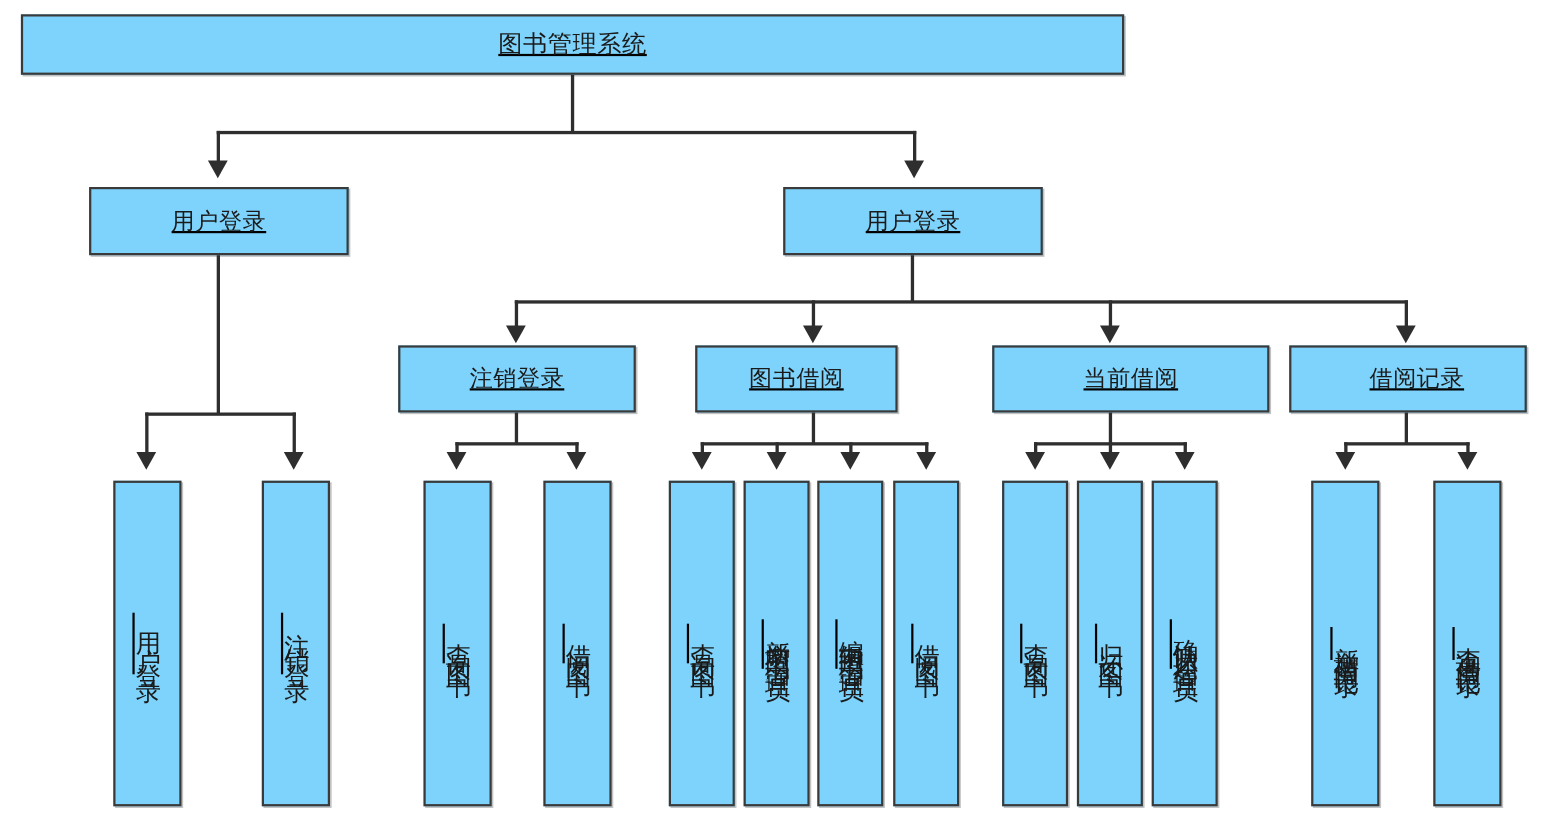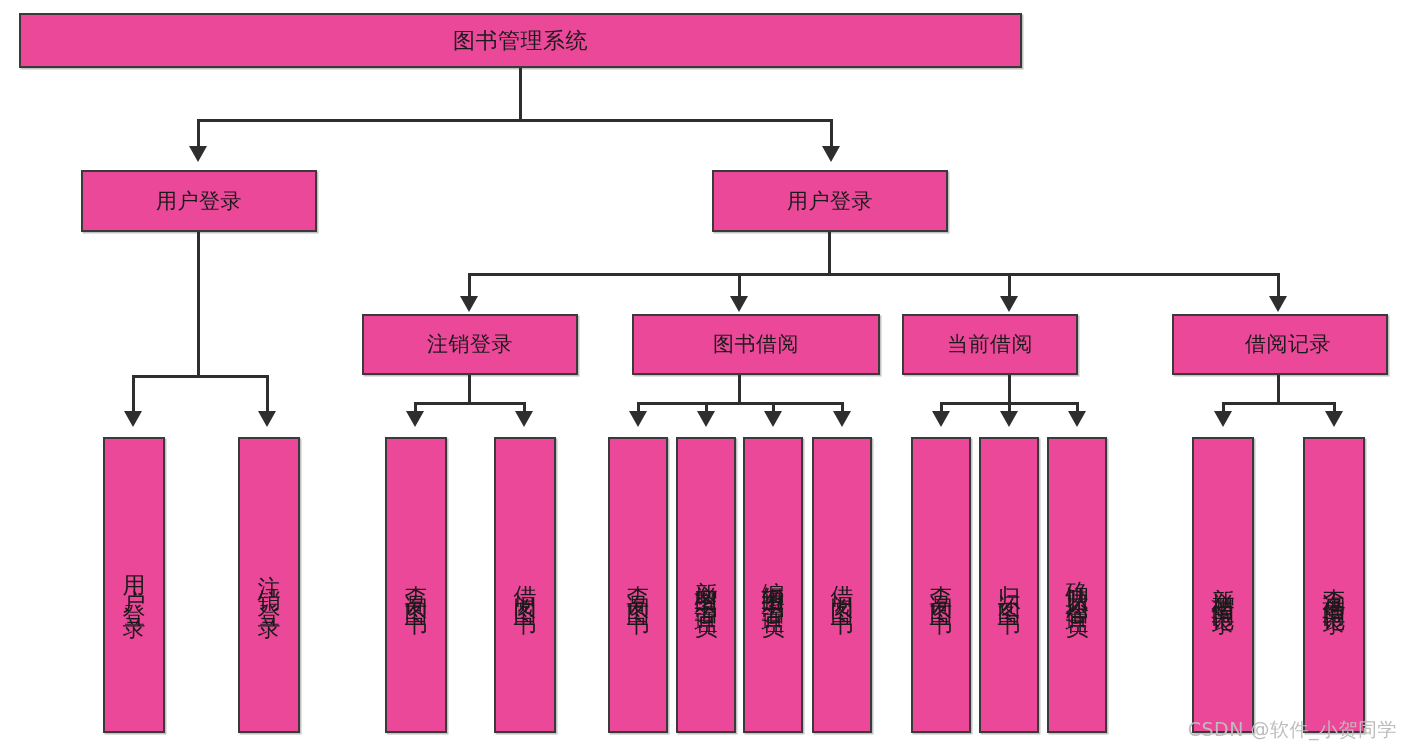--- a/index.html
+++ b/index.html
@@ -12,25 +12,26 @@
     width:1405px;
     height:747px;
     background:#ffffff;
     overflow:hidden;
   }
   
   .node{
     position:absolute;
     box-sizing:border-box;
     border:2.5px solid #3a3a3a;
-    background:#ec4899;
+    background:#7dd3fc;
     display:flex;
     align-items:center;
     justify-content:center;
     box-shadow:1.5px 1.5px 0 rgba(120,120,120,.45);
+    text-decoration:underline;
   }
   .node .label{
     font-size:21px;
     line-height:1.25;
     letter-spacing:.5px;
     color:#1a1a1a;
     white-space:nowrap;
     text-align:center;
   }
   
@@ -118,24 +119,24 @@
   <div class="edge vline" style="left:1008px;top:273px;width:3px;height:25px;"></div>
   <div class="edge vline" style="left:1277px;top:273px;width:3px;height:25px;"></div>
   <div class="arrow" style="left:460px;top:296px;"></div>
   <div class="arrow" style="left:730px;top:296px;"></div>
   <div class="arrow" style="left:1000px;top:296px;"></div>
   <div class="arrow" style="left:1269px;top:296px;"></div>
 
   <div class="node" style="left:362px;top:314px;width:216px;height:61px;">
     <span class="label">注销登录</span>
   </div>
-  <div class="node" style="left:632px;top:314px;width:248px;height:61px;justify-content:center;">
+  <div class="node" style="left:632px;top:314px;width:184px;height:61px;justify-content:center;">
     <span class="label">图书借阅</span>
   </div>
-  <div class="node" style="left:902px;top:314px;width:176px;height:61px;">
+  <div class="node" style="left:902px;top:314px;width:252px;height:61px;">
     <span class="label">当前借阅</span>
   </div>
   <div class="node" style="left:1172px;top:314px;width:216px;height:61px;padding-left:16px;">
     <span class="label">借阅记录</span>
   </div>
 
   <div class="edge vline" style="left:468px;top:375px;width:3px;height:28px;"></div>
   <div class="edge hline" style="left:414px;top:402px;width:112px;height:3px;"></div>
   <div class="edge vline" style="left:414px;top:402px;width:3px;height:11px;"></div>
   <div class="edge vline" style="left:523px;top:402px;width:3px;height:11px;"></div>
@@ -206,15 +207,14 @@
     <span class="label">确认归还（管理员）</span>
   </div>
 
   <div class="node leaf" style="left:1192px;top:437px;width:62px;height:296px;">
     <span class="label">新增借阅记录</span>
   </div>
   <div class="node leaf" style="left:1303px;top:437px;width:62px;height:296px;">
     <span class="label">查询借阅记录</span>
   </div>
 
-  <div id="watermark">CSDN @软件_小贺同学</div>
 
 </div>
 
 </body></html>

